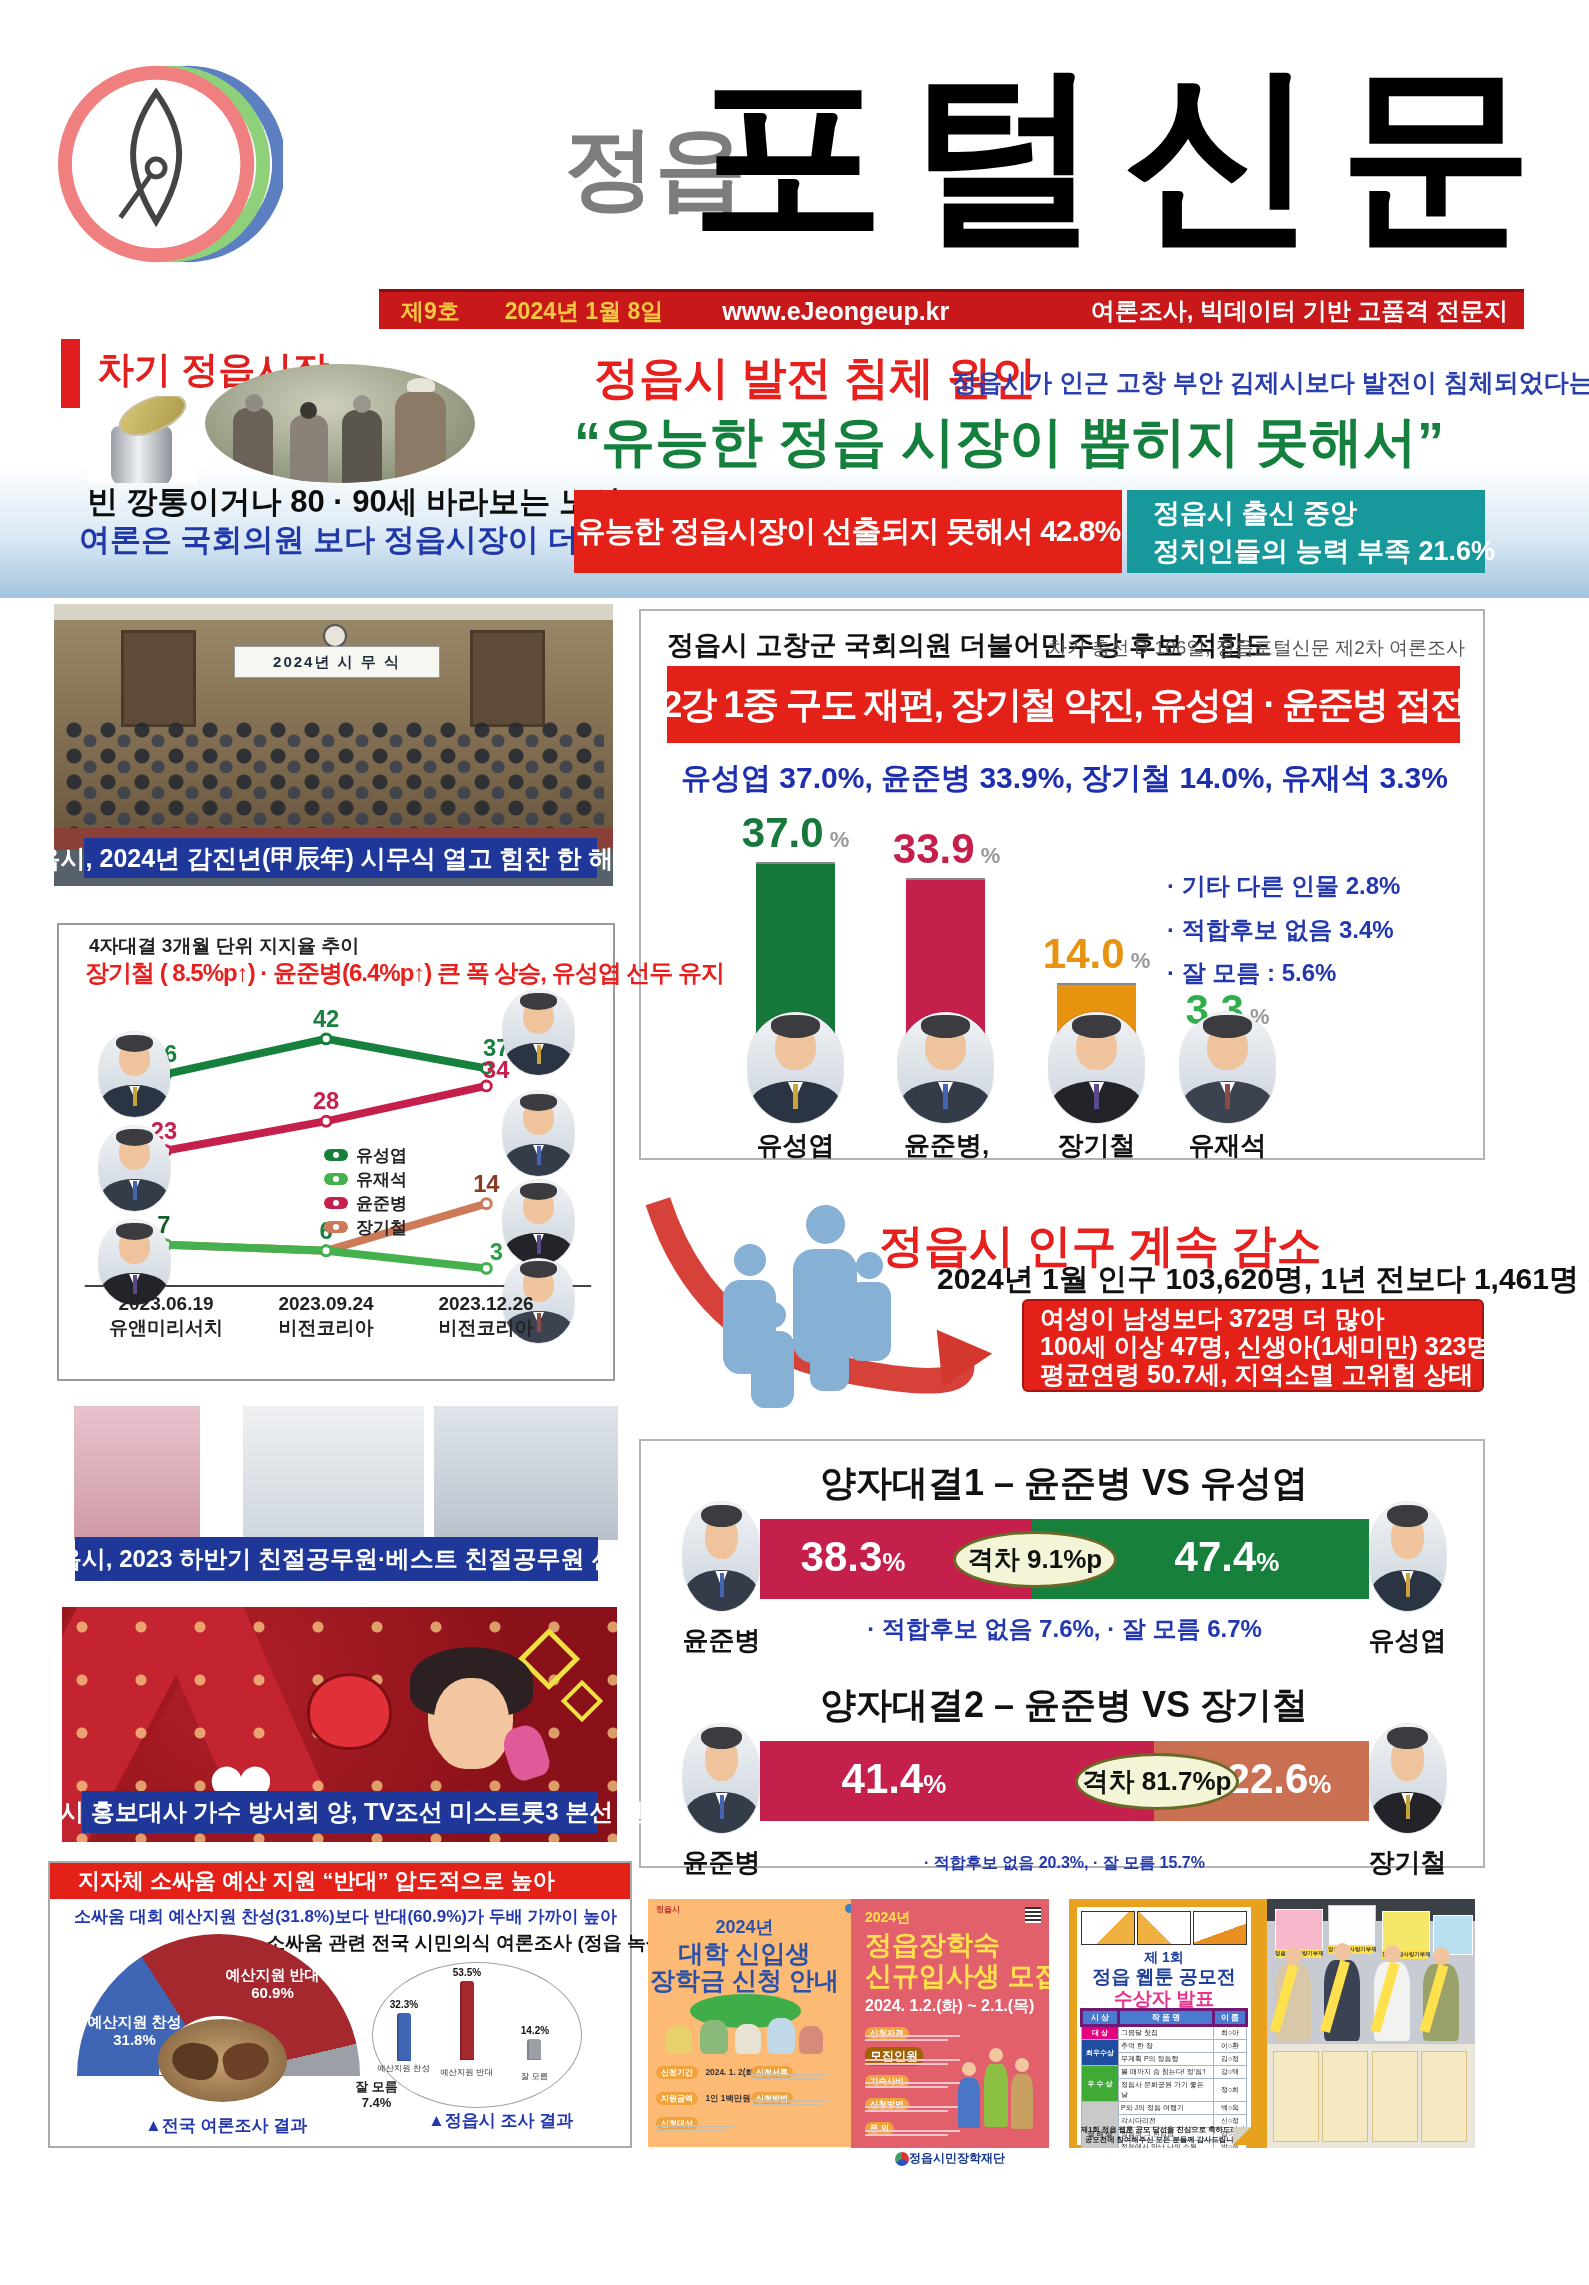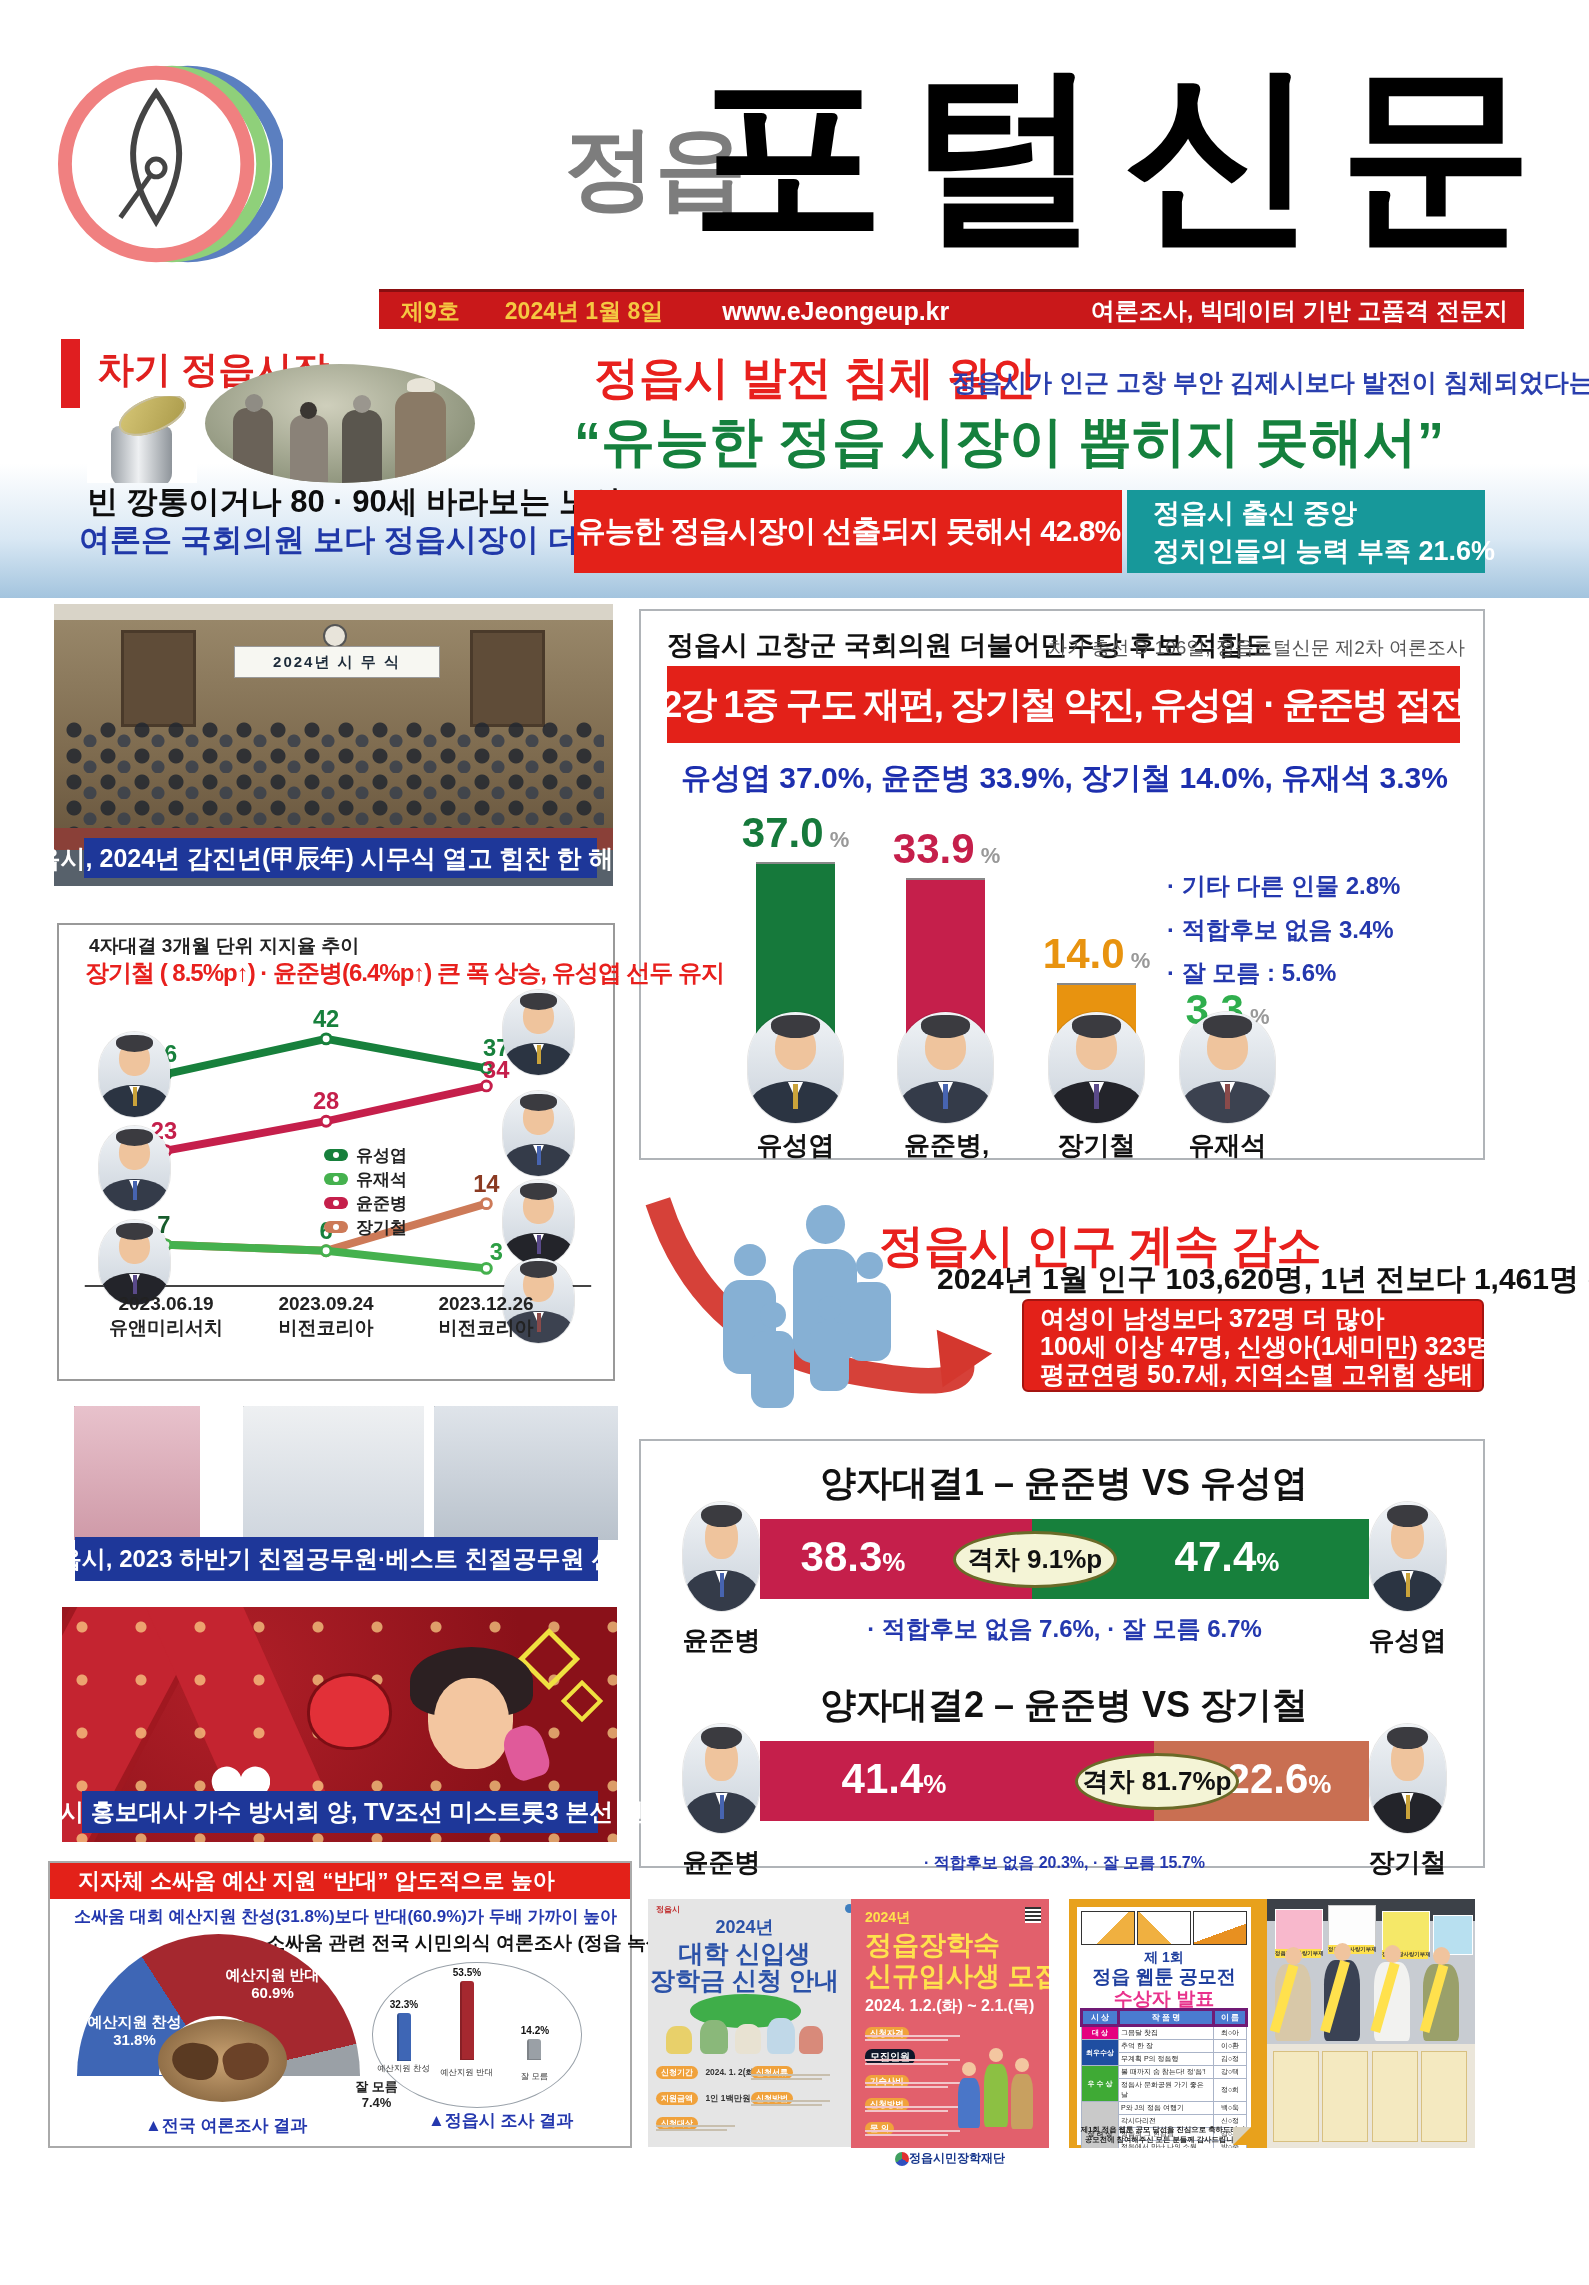--- a/index.html
+++ b/index.html
@@ -429,21 +429,21 @@
         <div class="abs b ctr nw" style="left:69px;top:4px;width:50px;font-size:10px;color:#111;">53.5%</div>
       <div class="abs" style="left:87px;top:18px;width:14px;height:79px;background:#a5282f;border-radius:3px 3px 0 0;box-shadow:2px -1px 0 rgba(0,0,0,.18) inset;"></div>
       <div class="abs ctr nw" style="left:61px;top:104px;width:65px;font-size:8.4px;color:#333;">예산지원 반대</div>
         <div class="abs b ctr nw" style="left:137px;top:62px;width:50px;font-size:10px;color:#111;">14.2%</div>
       <div class="abs" style="left:154px;top:76px;width:14px;height:21px;background:#9aa0a6;border-radius:3px 3px 0 0;box-shadow:2px -1px 0 rgba(0,0,0,.18) inset;"></div>
       <div class="abs ctr nw" style="left:129px;top:108px;width:65px;font-size:8.4px;color:#333;">잘 모름</div>
       </div>
     <div class="abs b nw" style="left:378px;top:246px;font-size:17px;color:#2438ae;">▲정읍시 조사 결과</div>
   </div>
 
-  <div class="abs" id="poster1" style="left:648px;top:1899px;width:214px;height:248px;background:#e5e5e5;overflow:hidden;">
+  <div class="abs" id="poster1" style="left:648px;top:1899px;width:214px;height:248px;background:#fdba74;overflow:hidden;">
     <span class="abs nw" style="left:8px;top:5px;font-size:8px;color:#c03030;font-weight:bold;">정읍시</span>
     <div class="abs" style="right:8px;top:5px;width:9px;height:9px;border-radius:50%;background:#3f7fbf;"></div>
     <div class="abs b ctr nw" style="left:0;top:16px;width:193px;font-size:18px;color:#2b52a8;">2024년</div>
     <div class="abs b ctr nw" style="left:0;top:38px;width:193px;font-size:25px;color:#2b52a8;">대학 신입생</div>
     <div class="abs b ctr nw" style="left:0;top:65px;width:193px;font-size:25px;color:#2b52a8;">장학금 신청 안내</div>
     <div class="abs" style="left:42px;top:95px;width:111px;height:34px;background:#3fae49;border-radius:50%;"></div>
     <div class="abs" style="left:12px;top:117px;width:168px;height:40px;">
       <div class="abs" style="left:6px;top:10px;width:26px;height:28px;background:#e8d06a;border-radius:40% 40% 20% 20%;"></div>
       <div class="abs" style="left:40px;top:4px;width:28px;height:34px;background:#8ab87a;border-radius:40% 40% 20% 20%;"></div>
       <div class="abs" style="left:75px;top:8px;width:26px;height:30px;background:#e8e2d2;border-radius:40% 40% 20% 20%;"></div>
@@ -480,21 +480,21 @@
     <div class="abs b nw" style="left:14px;top:10px;font-size:14px;color:#ffe14d;">2024년</div>
     <div class="abs b nw" style="left:14px;top:28px;font-size:27px;color:#ffe14d;">정읍장학숙</div>
     <div class="abs b nw" style="left:14px;top:59px;font-size:27px;color:#ffe14d;">신규입사생 모집</div>
     <div class="abs b nw" style="left:14px;top:97px;font-size:16px;color:#fff;">2024. 1.2.(화) ~ 2.1.(목)</div>
     <div id="poster2-pills" class="abs" style="left:14px;top:123px;width:109px;height:119px;">
         <div class="abs nw" style="left:0;top:0px;">
        <span class="pill" style="font-size:8.4px;background:#f0a23c;">신청자격</span></div>
      <div class="abs" style="left:0;top:13px;width:95px;height:2px;background:#f2c6ca;"></div>
      <div class="abs" style="left:0;top:17px;width:83px;height:2px;background:#f2c6ca;"></div>
         <div class="abs nw" style="left:0;top:24px;">
-       <span class="pill" style="font-size:10px;background:#0f172a;">모집인원</span></div>
+       <span class="pill" style="font-size:12px;background:#a16207;">모집인원</span></div>
      <div class="abs" style="left:0;top:37px;width:95px;height:2px;background:#f2c6ca;"></div>
      <div class="abs" style="left:0;top:41px;width:83px;height:2px;background:#f2c6ca;"></div>
         <div class="abs nw" style="left:0;top:48px;">
        <span class="pill" style="font-size:8.4px;background:#f0a23c;">기숙사비</span></div>
      <div class="abs" style="left:0;top:60px;width:95px;height:2px;background:#f2c6ca;"></div>
      <div class="abs" style="left:0;top:64px;width:83px;height:2px;background:#f2c6ca;"></div>
         <div class="abs nw" style="left:0;top:71px;">
        <span class="pill" style="font-size:8.4px;background:#f0a23c;">신청방법</span></div>
      <div class="abs" style="left:0;top:84px;width:95px;height:2px;background:#f2c6ca;"></div>
      <div class="abs" style="left:0;top:88px;width:83px;height:2px;background:#f2c6ca;"></div>

